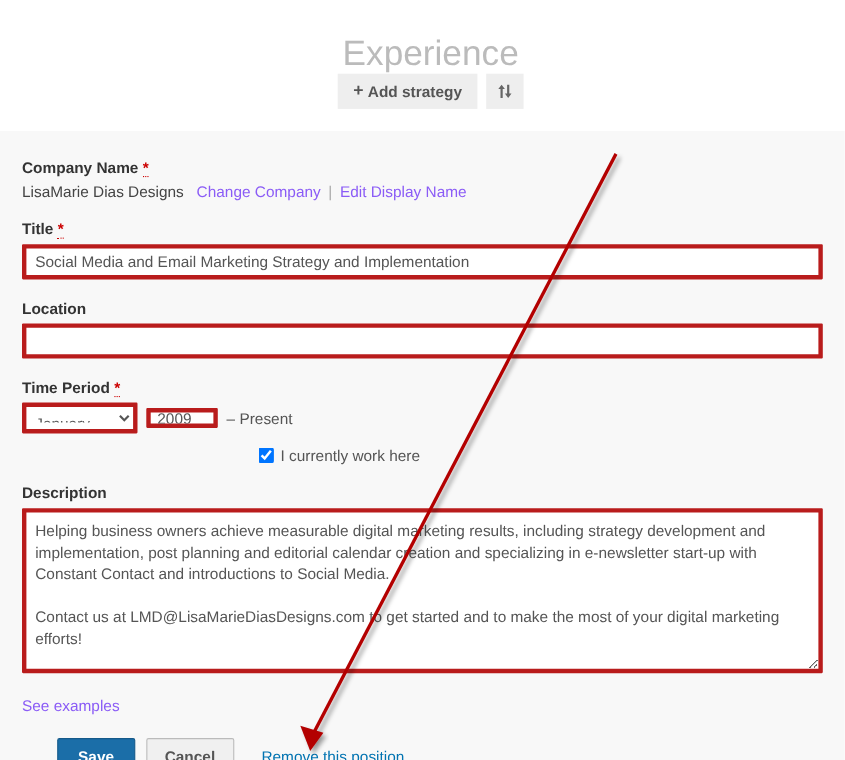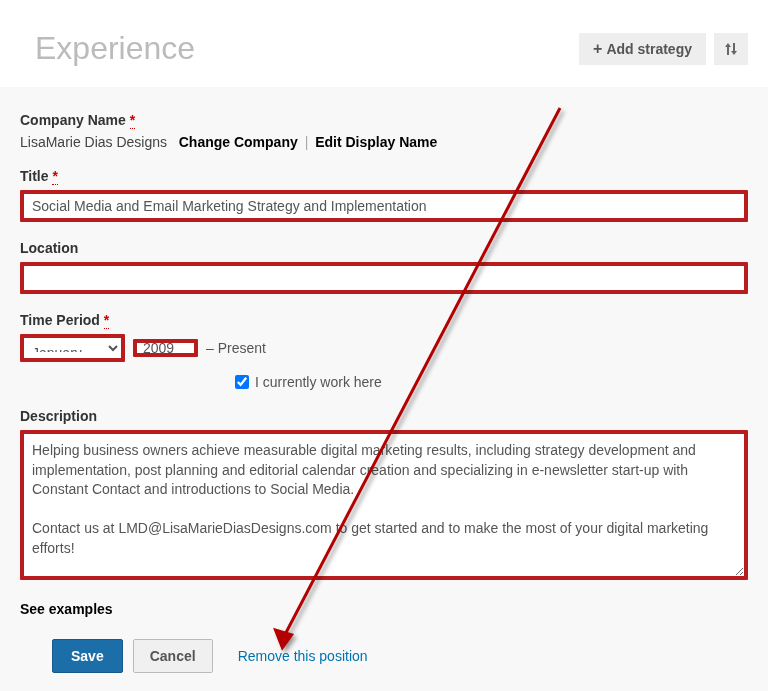--- a/index.html
+++ b/index.html
@@ -1,29 +1,29 @@
 <!DOCTYPE html>
 <html><head>
 <meta charset="utf-8">
 <style>
   * { box-sizing: border-box; margin: 0; padding: 0; }
   body { font-family: Arial, Helvetica, sans-serif; font-size: 14px; color: #333; background: #fff; width: 768px; }
-  .header { padding: 30px 20px 20px 35px; display: flex; align-items: center; justify-content: space-between; background: #fff; }
+  .header { padding: 30px 20px 20px 35px; display: flex; align-items: center; justify-content: space-between; background: #fff; flex-direction: column; }
   .header h1 { font-size: 32px; font-weight: 300; color: #bbb; }
   .header-actions { display: flex; gap: 8px; }
   .btn-light { background: #eee; border: none; padding: 8px 14px; font-size: 14px; font-weight: 600; color: #555; cursor: pointer; display: flex; align-items: center; gap: 4px; }
   .btn-light.icon-only { padding: 8px 10px; }
   .plus-icon { font-size: 16px; font-weight: bold; line-height: 1; }
   .sort-icon svg { width: 14px; height: 16px; display: block; }
   .form-area { background: #f8f8f8; padding: 25px 20px 30px 20px; position: relative; }
   .field-group { margin-bottom: 18px; }
   .field-label { font-weight: 700; font-size: 14px; color: #333; margin-bottom: 6px; display: block; }
   .req { color: #c00; border-bottom: 1px dotted #c00; cursor: help; }
   .company-row { font-size: 14px; color: #444; }
-  .link { color: #000000; text-decoration: none; cursor: pointer; font-size: 14px; font-weight: bold; }
+  .link { color: #8b5cf6; text-decoration: none; cursor: pointer; font-size: 14px; }
   .divider { color: #aaa; margin: 0 3px; }
   .text-input, .textarea, .select-input, .year-input {
     width: 100%; background: #fff; border: 4px solid #b91c1c; border-radius: 1px;
     padding: 7px 8px; font-size: 14px; color: #555; font-family: inherit;
   }
   .text-input { height: 32px; }
   .time-row { display: flex; align-items: center; gap: 8px; }
   .select-input { width: 105px; height: 28px; padding: 6px 4px; }
   .year-input { width: 65px; height: 18px; padding: 3px 6px; }
   .present-text { color: #555; font-size: 14px; }

